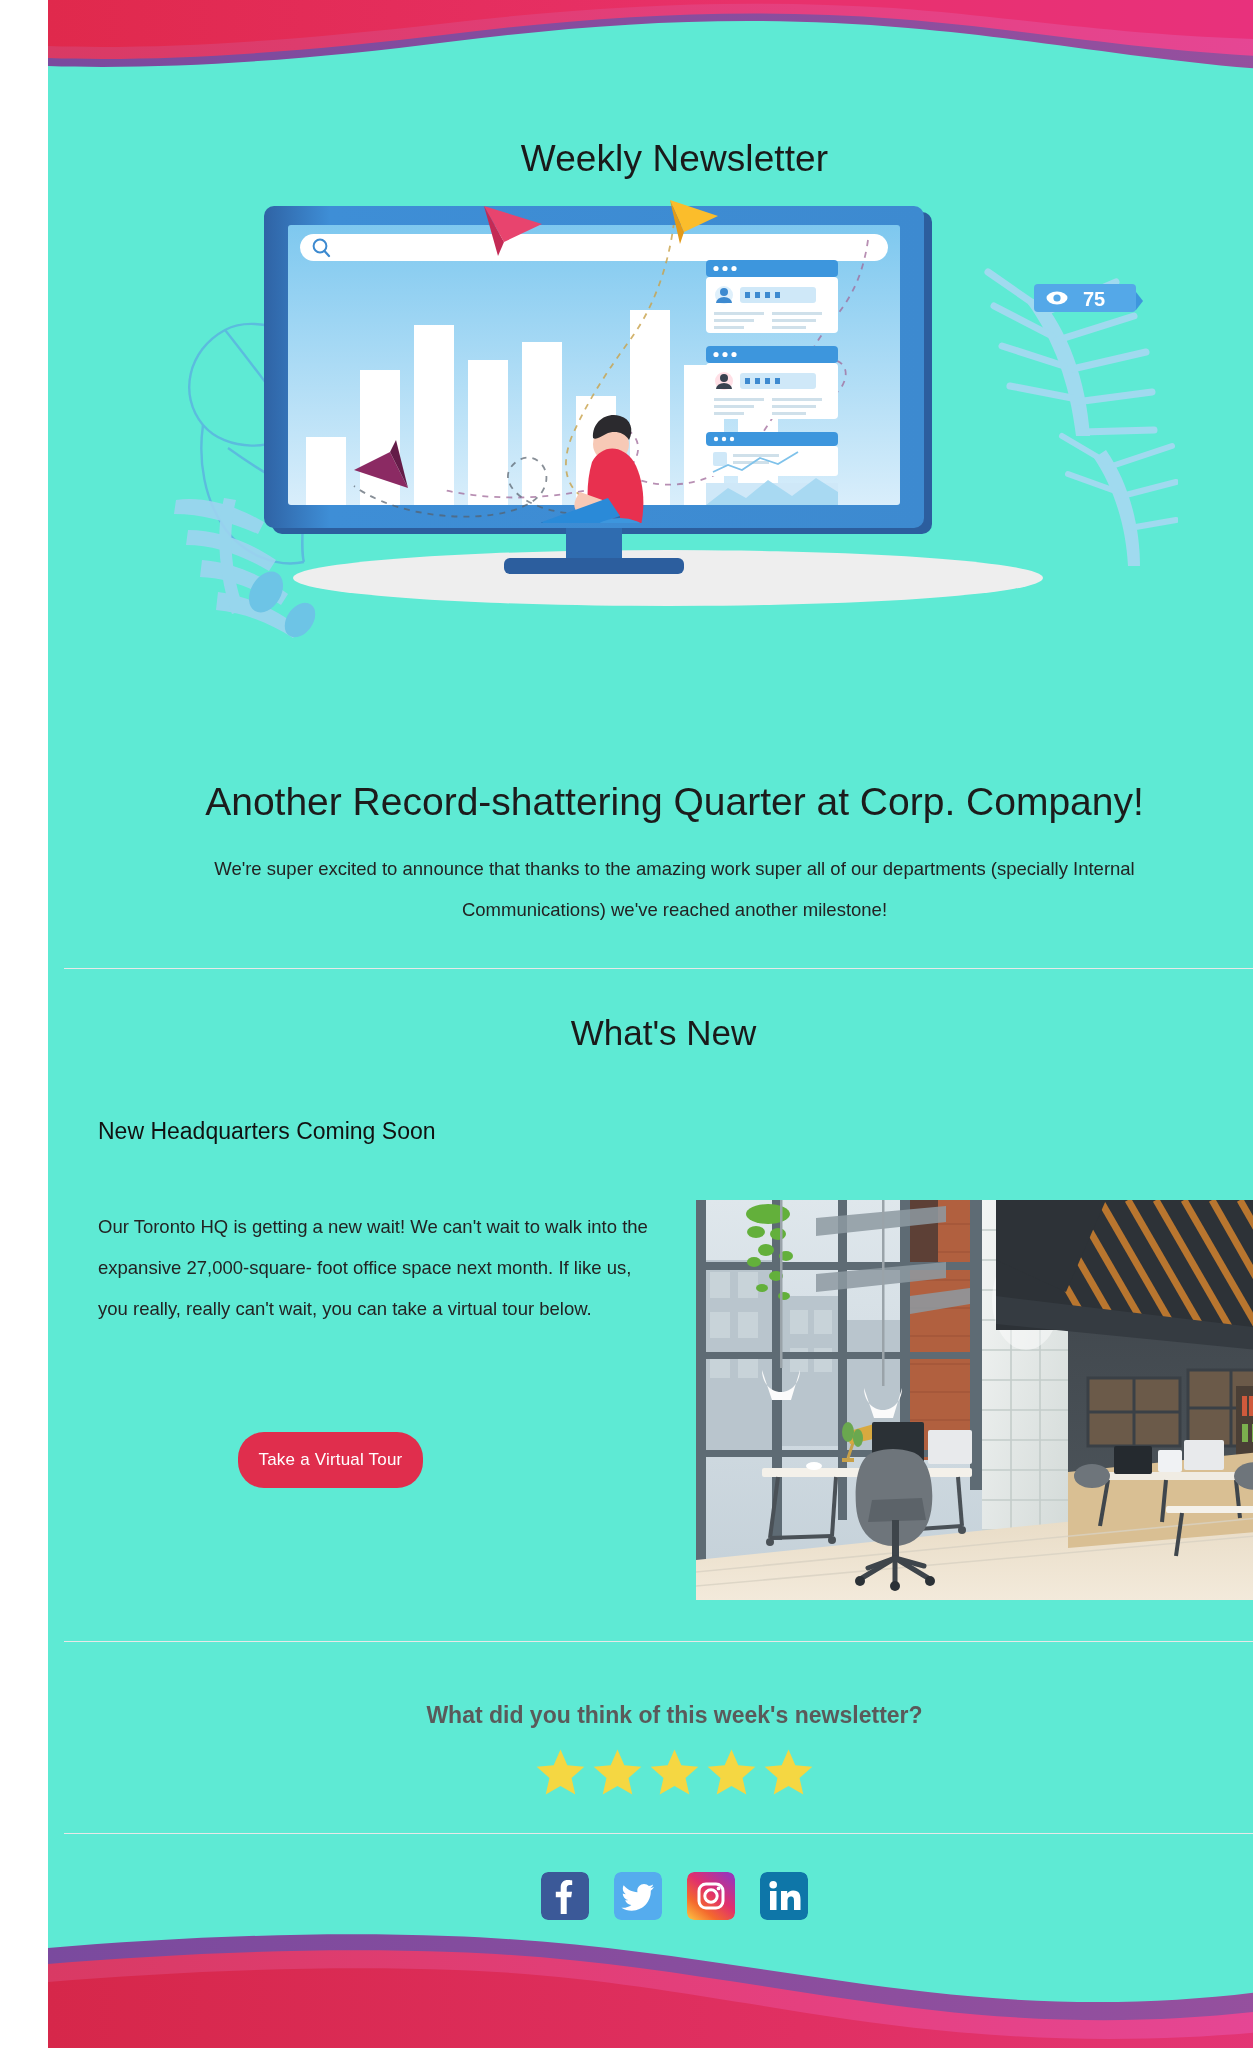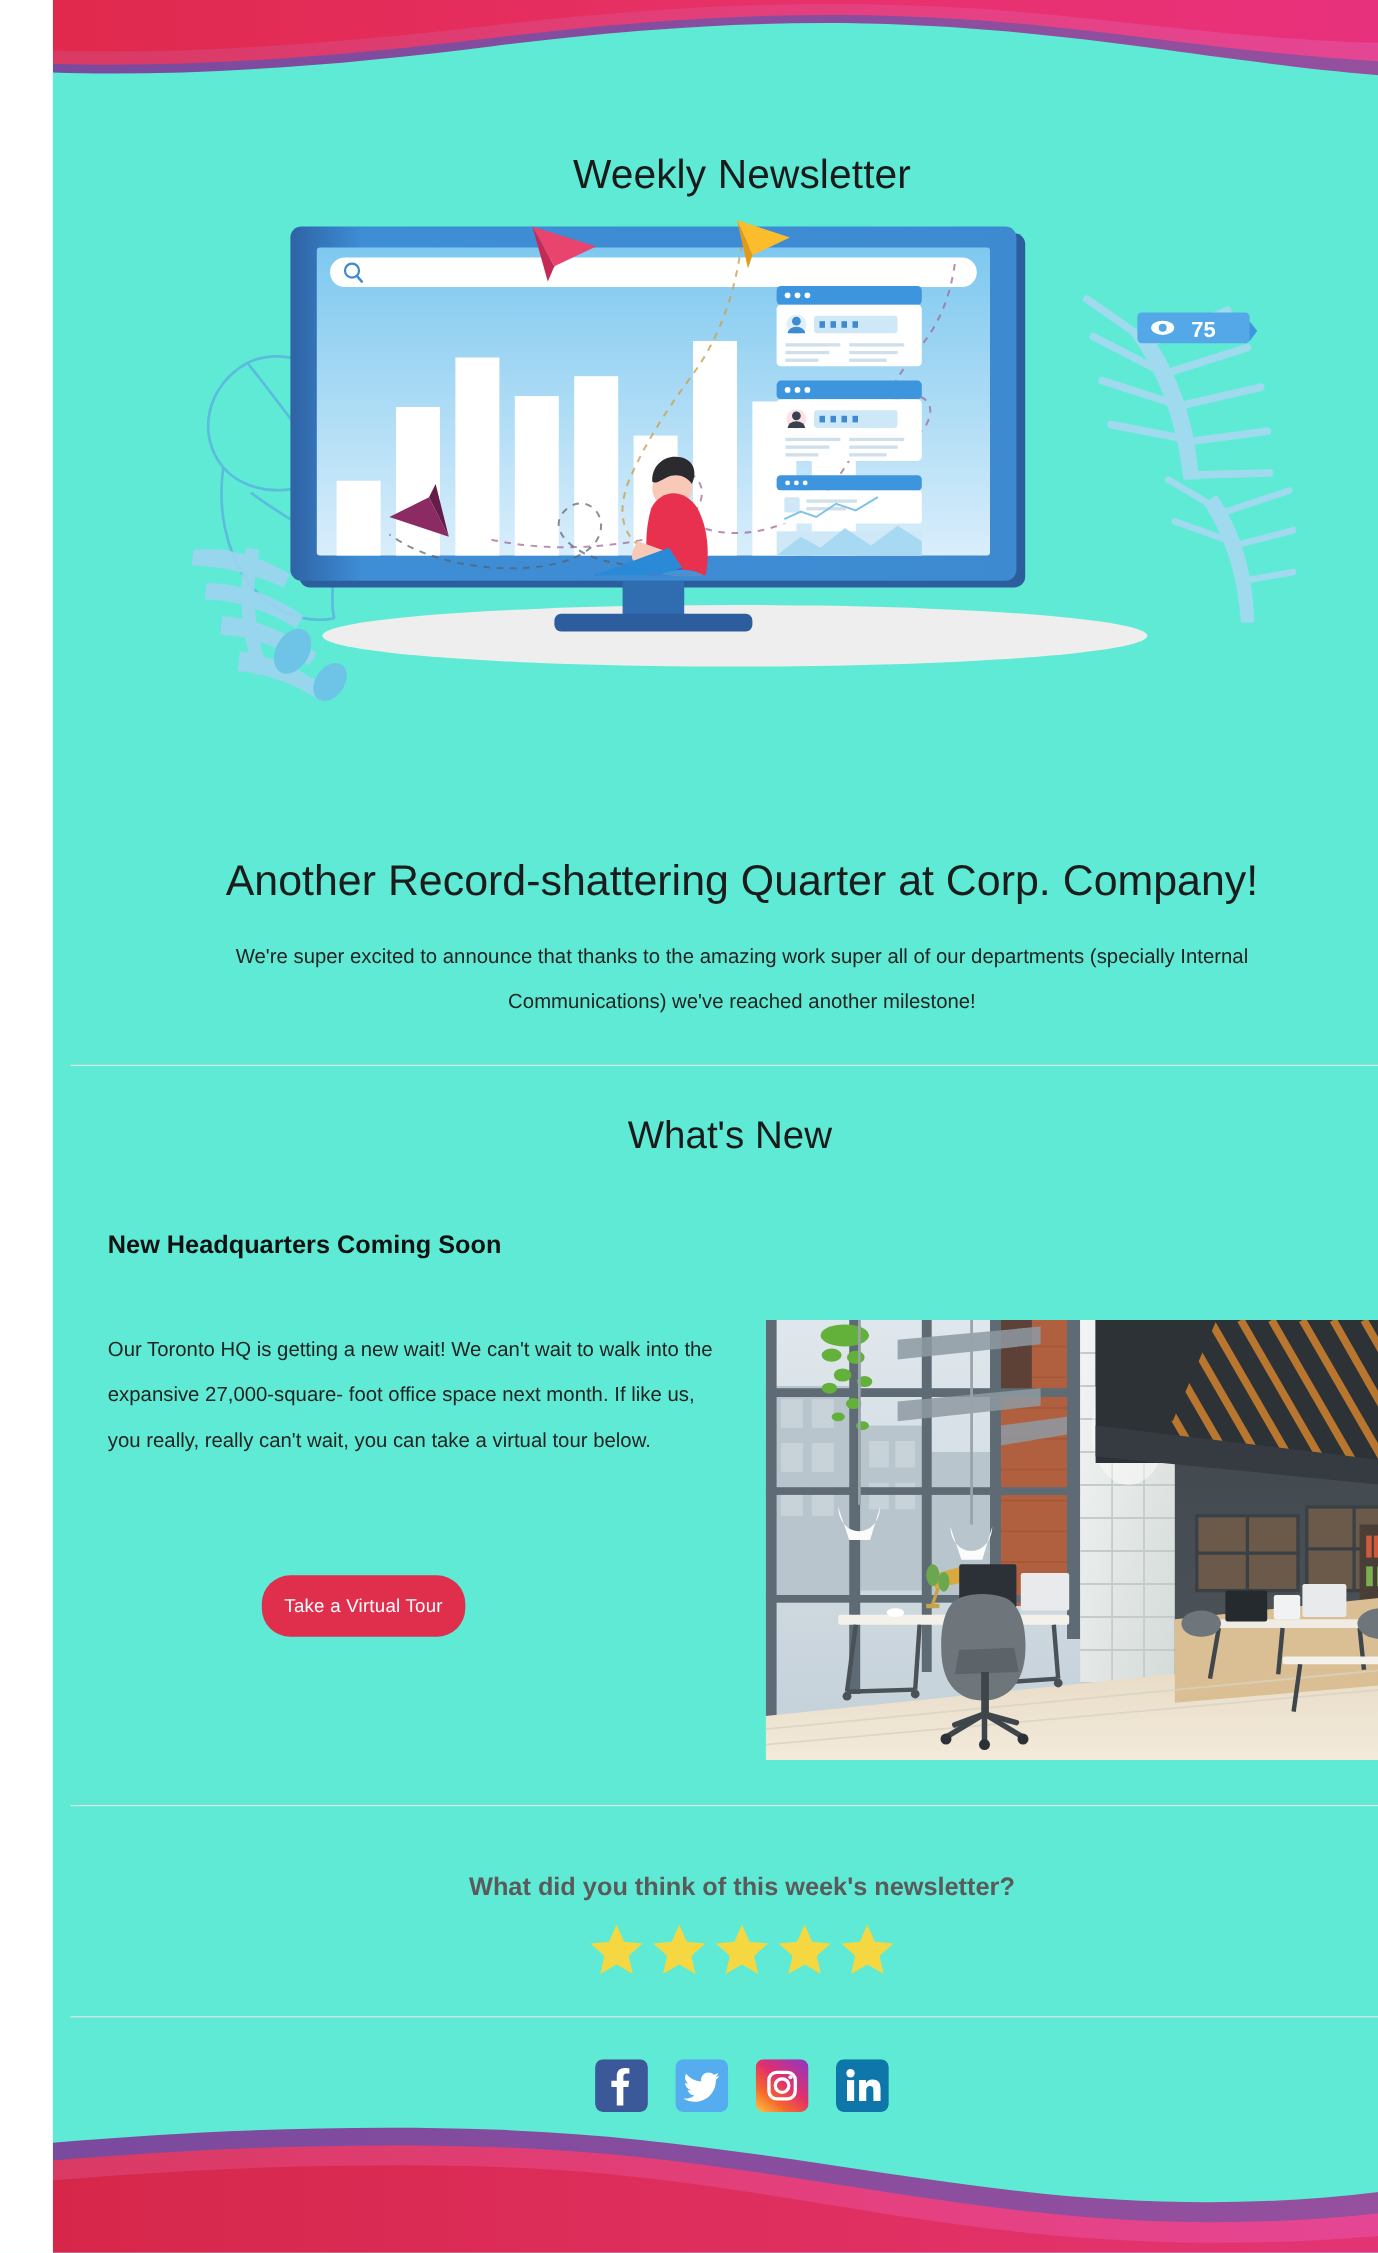--- a/index.html
+++ b/index.html
@@ -92,21 +92,21 @@
     width: 1231px;
     text-align: center;
     font-size: 35px;
     font-weight: 400;
     color: #1a1a1a;
   }
   .story-title {
     position: absolute;
     top: 1118px; left: 50px;
     font-size: 23px;
-    font-weight: 700;
+    font-weight: 400;
     color: #111111;
   }
   .story-body {
     position: absolute;
     top: 1206px; left: 50px;
     width: 560px;
     font-size: 18.5px;
     font-weight: 400;
     color: #232323;
     line-height: 41px;

